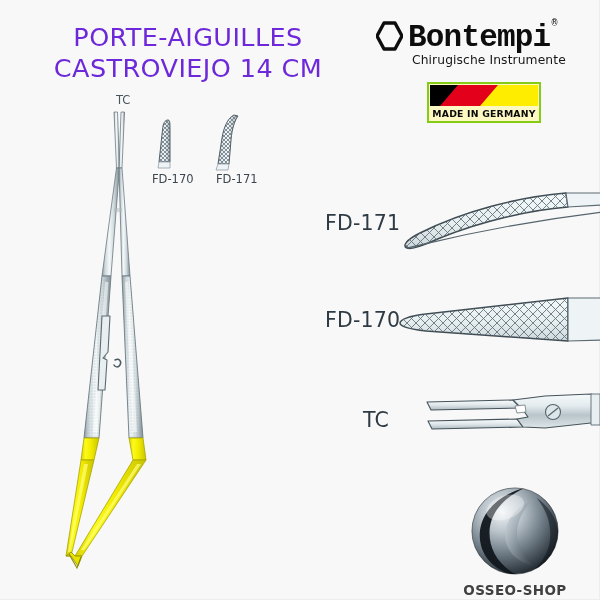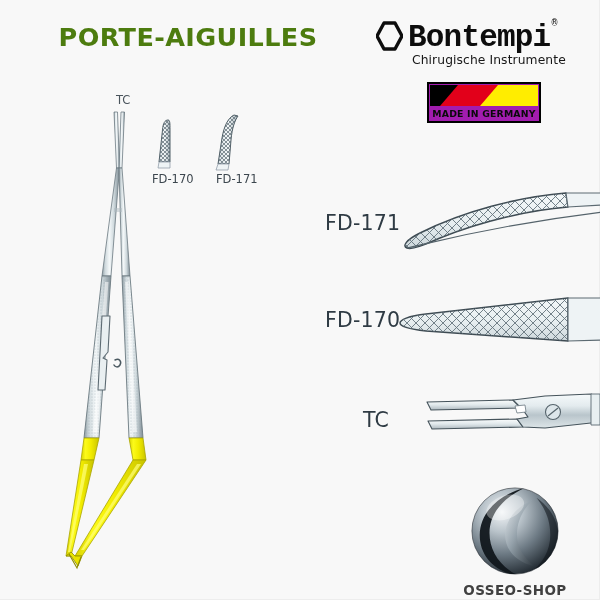--- a/index.html
+++ b/index.html
@@ -27,24 +27,24 @@
   
   .title-block {
     position: absolute;
     left: 38px;
     top: 22px;
     width: 300px;
     text-align: center;
   }
   .title-line {
     font-family: "DejaVu Sans", sans-serif;
-    font-weight: bold;
+    font-weight: normal;
     font-size: 25.5px;
     letter-spacing: 0.4px;
-    color: #4d7c0f;
+    color: #6d28d9;
     line-height: 31px;
     white-space: nowrap;
   }
 
   
   .brand-block {
     position: absolute;
     left: 376px;
     top: 18px;
     width: 200px;
@@ -87,22 +87,22 @@
     white-space: nowrap;
   }
 
   
   .germany-badge {
     position: absolute;
     left: 427px;
     top: 82px;
     width: 114px;
     height: 41px;
-    border: 2px solid #000000;
-    background: #a21caf;
+    border: 2px solid #84cc16;
+    background: #fef9c3;
     box-sizing: border-box;
     padding: 1px;
   }
   .flag-area {
     position: relative;
     width: 100%;
     height: 21px;
     overflow: hidden;
     background: #000000;
   }
@@ -163,20 +163,21 @@
     margin-top: 2px;
   }
 </style>
 </head>
 <body>
 
 <div id="page">
 
   <div class="title-block">
     <div class="title-line">PORTE-AIGUILLES</div>
+    <div class="title-line">CASTROVIEJO 14 CM</div>
   </div>
 
   <div class="brand-block">
     <div class="brand-row">
       <svg class="hex-icon" viewBox="0 0 27 30">
         <polygon points="8,2 19,2 26,15 19,28 8,28 1,15" fill="none" stroke="#0d0d0d" stroke-width="3.4" stroke-linejoin="round"></polygon>
       </svg>
       <div class="brand-name"><span>Bontempi</span><span class="brand-reg">®</span></div>
     </div>
     <div class="brand-sub">Chirugische Instrumente</div>

